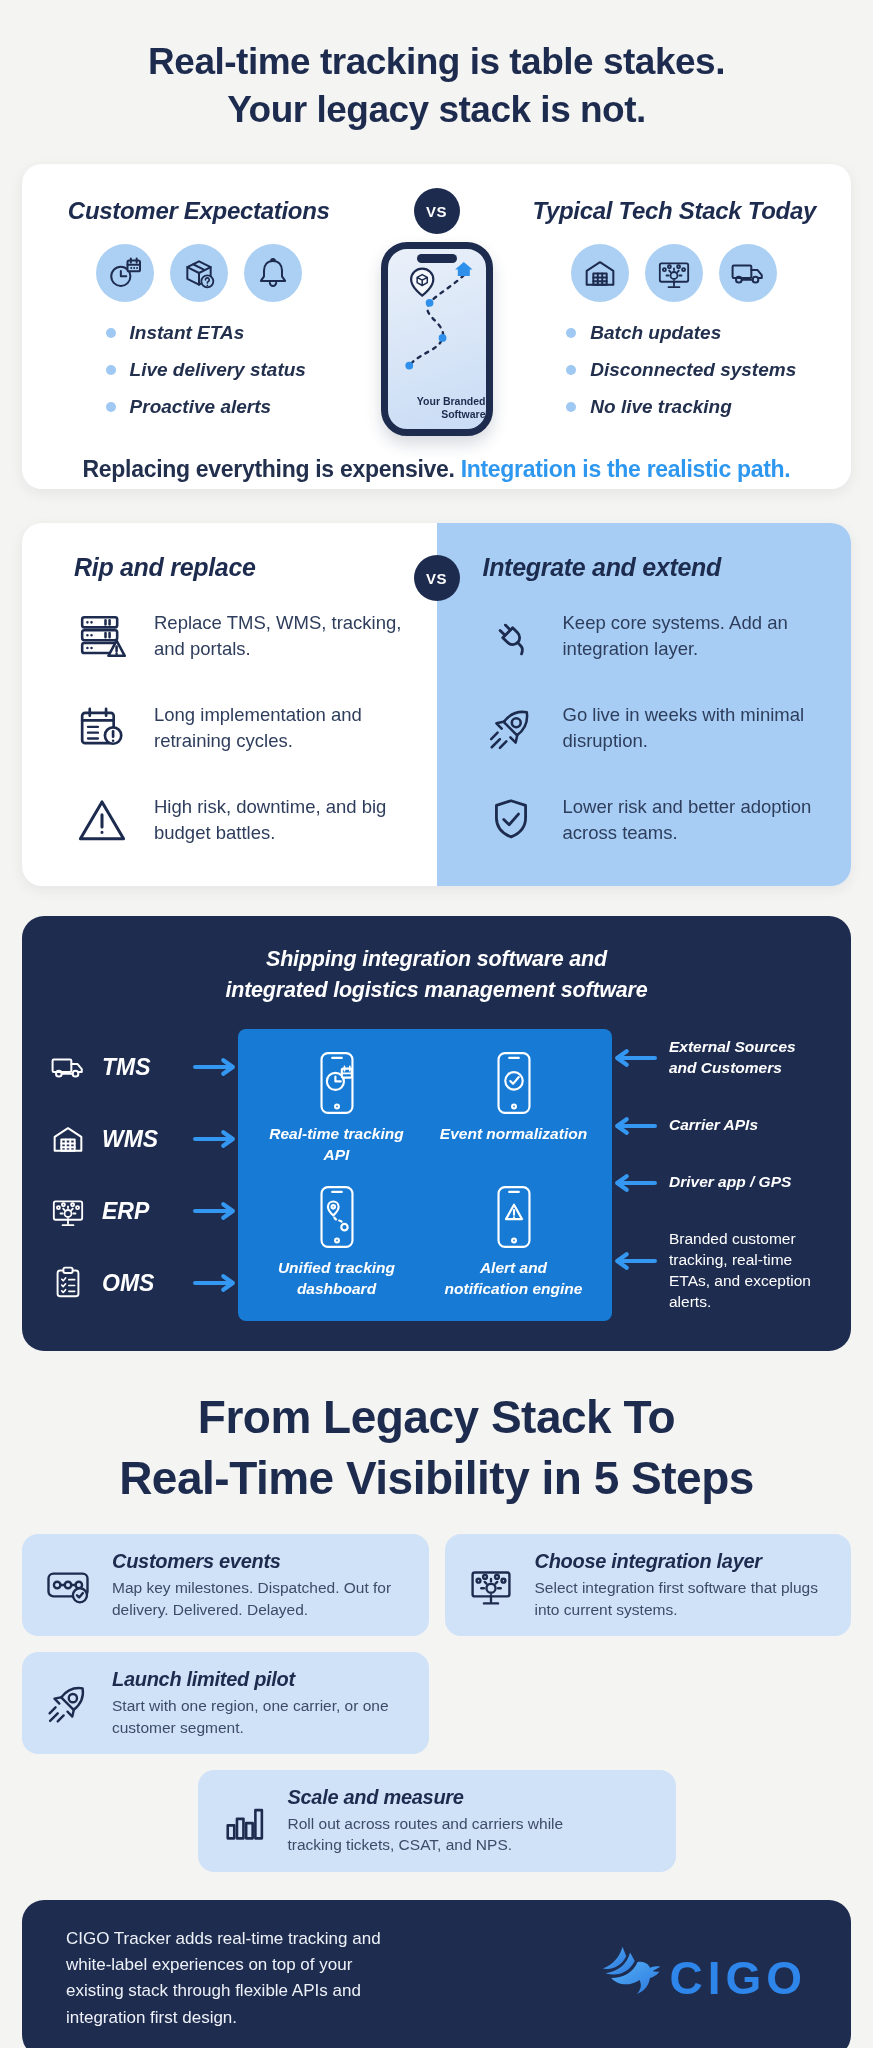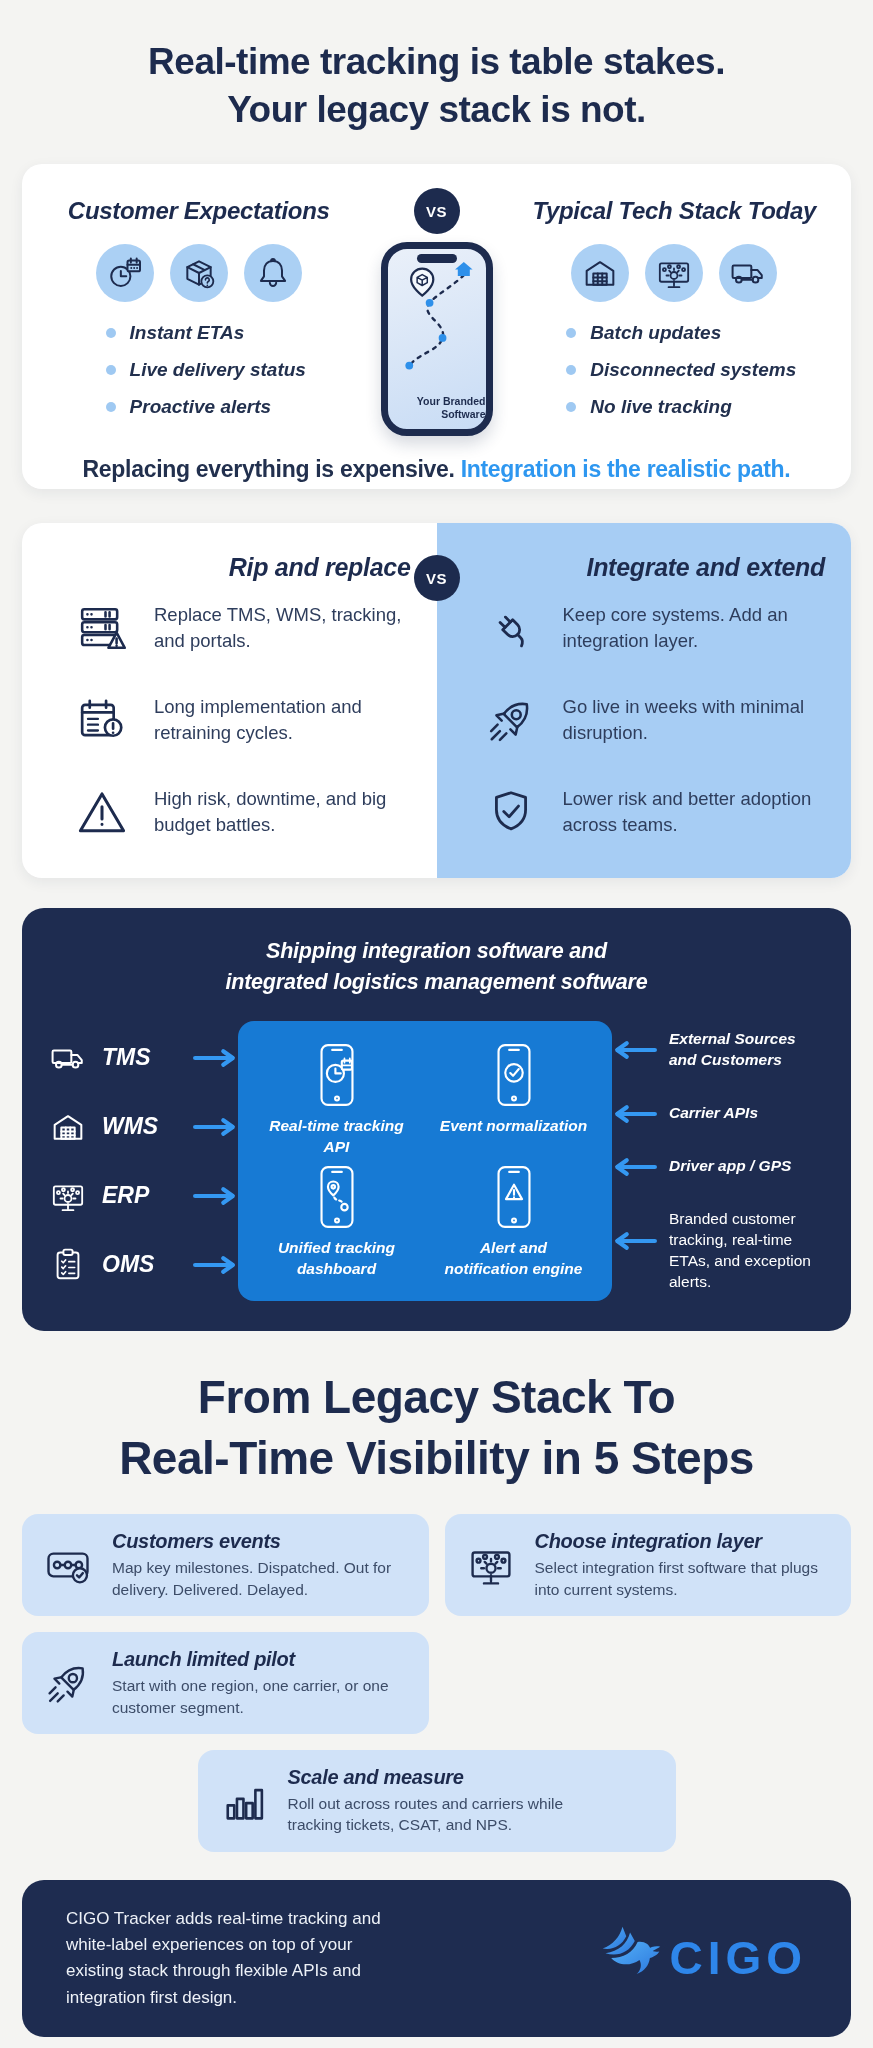--- a/index.html
+++ b/index.html
@@ -46,43 +46,43 @@
                font-weight:bold;color:#1d2b4e;line-height:1.25}
   .exp-caption{margin-top:20px;text-align:center;font-weight:bold;font-size:23px;letter-spacing:-.3px}
   .exp-caption .c-dark{color:#22304e}
   .exp-caption .c-blue{color:#2e97f0}
 
   
   .compare-card{margin-top:34px;position:relative;display:grid;grid-template-columns:1fr 1fr;
                 border-radius:20px;overflow:hidden}
   .compare-half{padding:30px 26px 38px 52px;box-sizing:border-box}
   .compare-half.right{background:#a7cdf4;padding-left:46px}
-  .compare-heading{text-align:right;font-style:italic;font-weight:bold;font-size:25px;
-                   letter-spacing:-.3px;margin-bottom:18px}
+  .compare-heading{text-align:left;font-style:italic;font-weight:bold;font-size:25px;
+                   letter-spacing:-.3px;margin-bottom:26px}
   .compare-items{display:flex;flex-direction:column;gap:36px}
   .compare-item{display:flex;align-items:center;gap:24px;color:#1d2b4e}
   .compare-item svg{width:56px;height:56px;flex:none}
   .compare-text{font-size:18.5px;color:#2e3d5c;line-height:1.42;max-width:252px}
   .compare-vs{position:absolute;top:32px;left:50%;transform:translateX(-50%)}
 
   
   .dark-section{margin-top:30px;background:#1e2c50;border-radius:22px;
                 padding:28px 26px 30px;color:#fff}
   .dark-title{text-align:center;font-style:italic;font-weight:bold;font-size:21.5px;
               line-height:1.42;letter-spacing:-.2px}
   .diagram{display:flex;justify-content:space-between;margin-top:24px}
   .sys-col{width:185px;display:flex;flex-direction:column;justify-content:space-around;
            padding:2px 0;--icon-bg:#1e2c50}
   .sys-row{display:flex;align-items:center;color:#fff}
   .sys-icon{width:40px;height:40px;flex:none}
   .sys-label{font-style:italic;font-weight:bold;font-size:23px;margin-left:14px}
   .arrow-svg{width:50px;height:20px;color:#3498f2;flex:none}
   .sys-row .arrow-svg{margin-left:auto;margin-right:-8px}
-  .core-box{width:374px;background:#177ad4;border-radius:16px;padding:22px 10px;
-            display:grid;grid-template-columns:1fr 1fr;row-gap:8px;--icon-bg:#177ad4;box-sizing:border-box}
+  .core-box{width:374px;background:#177ad4;border-radius:8px;padding:22px 10px;
+            display:grid;grid-template-columns:1fr 1fr;row-gap:20px;--icon-bg:#177ad4;box-sizing:border-box}
   .module{display:flex;flex-direction:column;align-items:center;text-align:center}
   .module svg{width:40px;height:64px}
   .module-label{margin-top:9px;font-style:italic;font-weight:bold;font-size:15.5px;
                 line-height:1.32;max-width:150px}
   .out-col{width:208px;display:flex;flex-direction:column;justify-content:space-between;padding:8px 0}
   .out-row{display:flex;align-items:center}
   .out-row.long{align-items:flex-start}
   .out-row .arrow-svg{margin-right:10px;margin-left:-8px}
   .out-row.long .arrow-svg{margin-top:22px}
   .out-label{font-size:15.5px;line-height:1.35}

